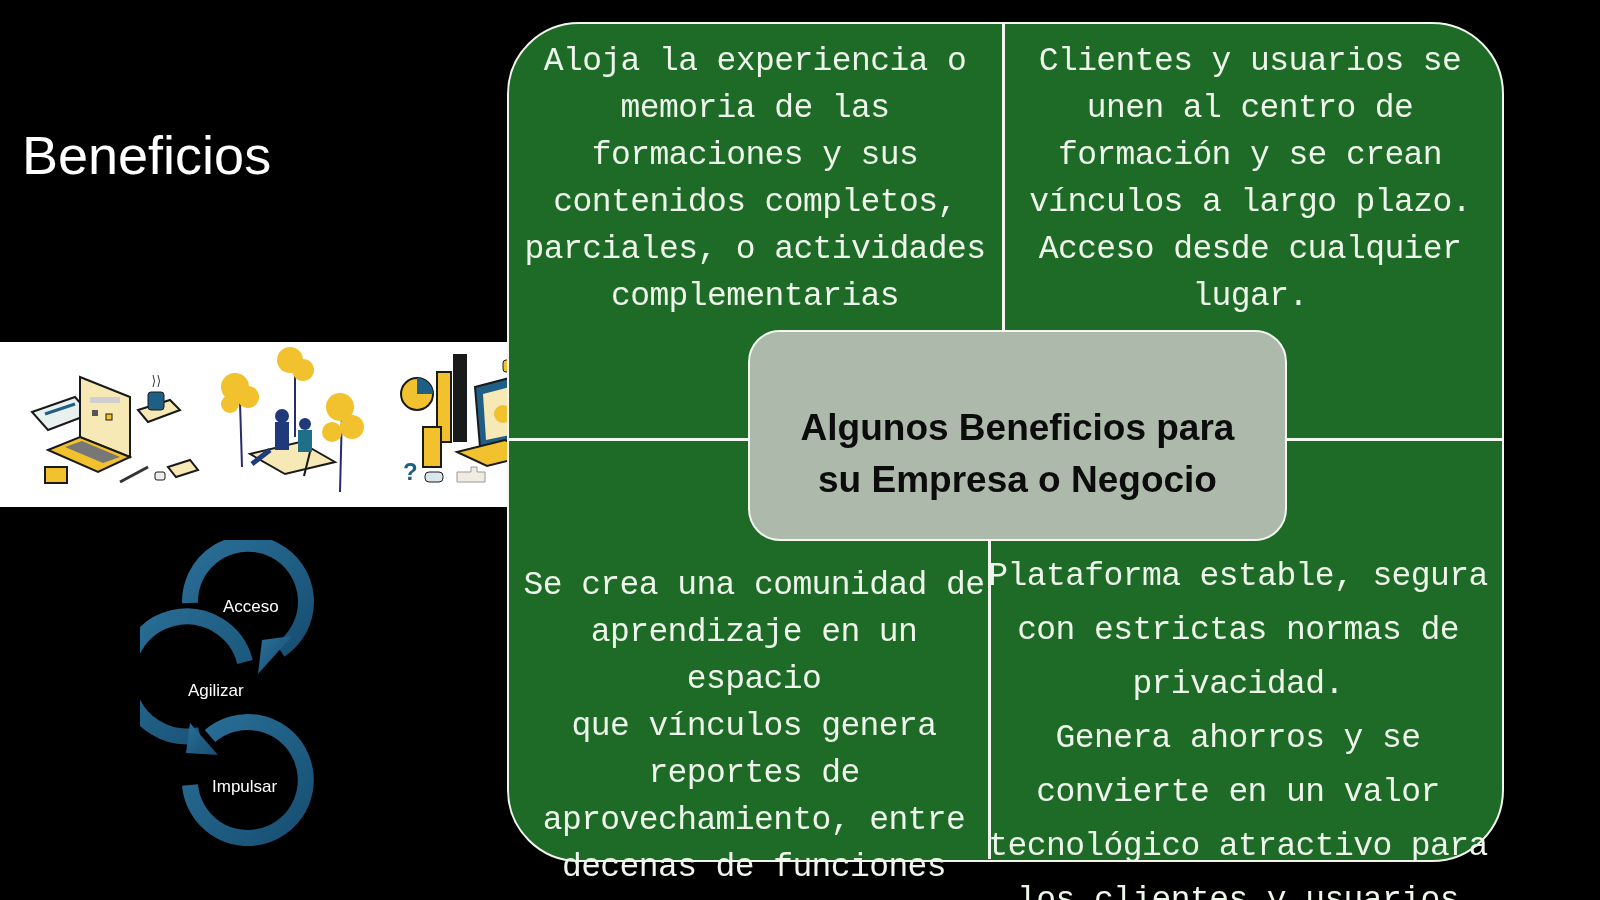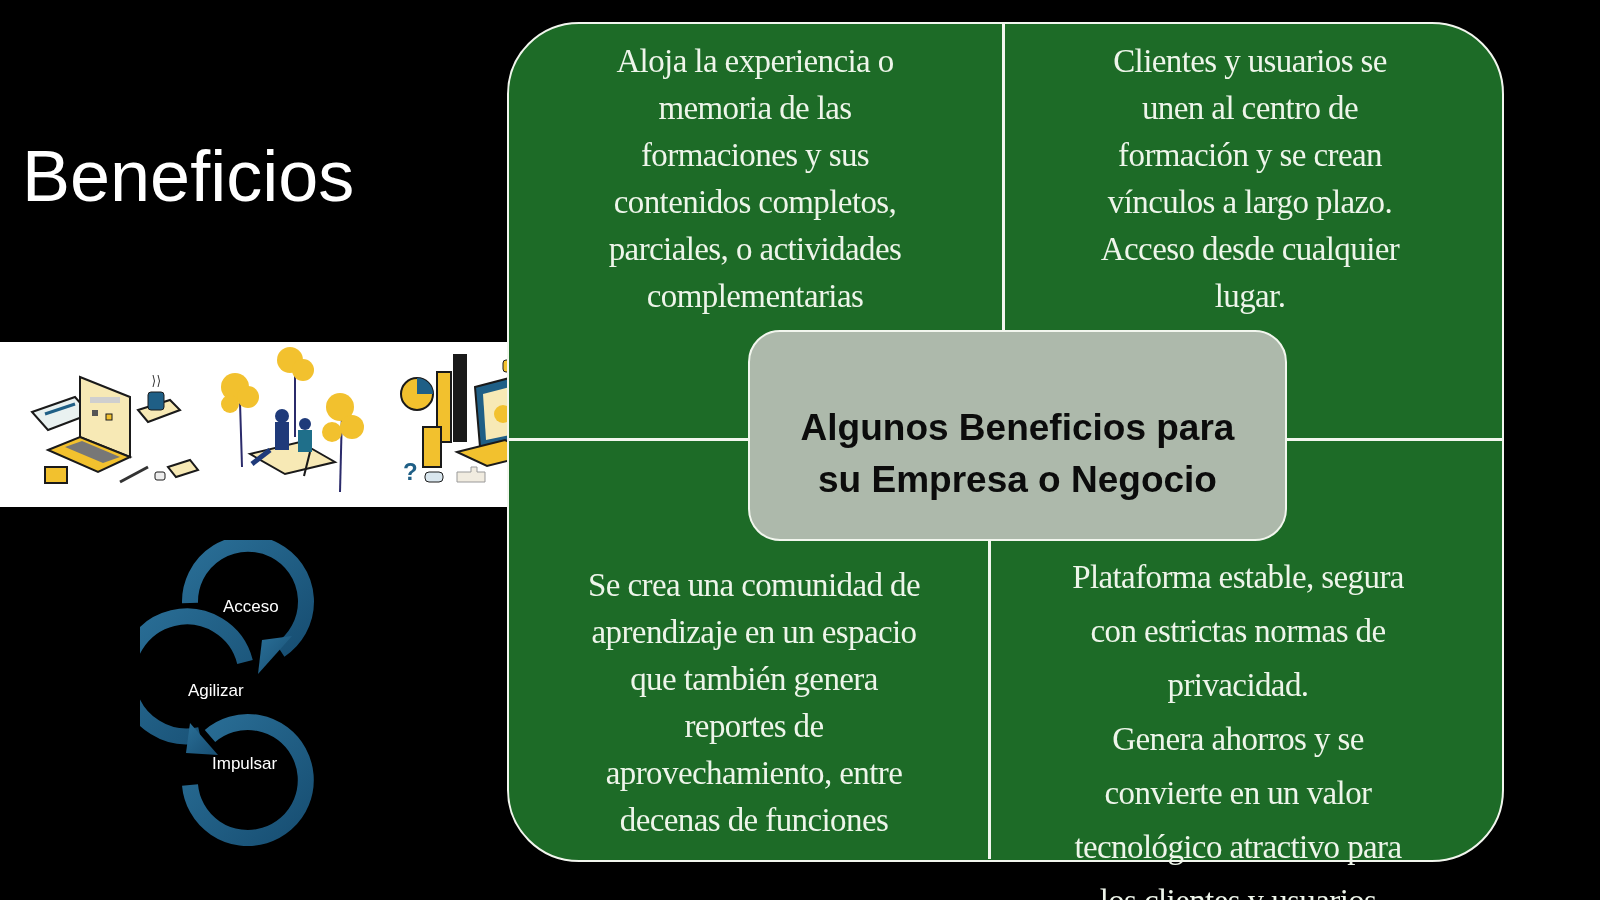--- a/index.html
+++ b/index.html
@@ -12,25 +12,24 @@
     }
     body {
       position: relative;
       font-family: "DejaVu Sans", "Liberation Sans", sans-serif;
     }
     .slide-title {
       position: absolute;
       left: 22px;
       top: 128px;
       font-family: "Liberation Sans", sans-serif;
-      font-size: 72px;
+      font-size: 54px;
       color: #ffffff;
       line-height: 1;
       letter-spacing: 0px;
-      margin-top: 12px;
     }
     .illustrations {
       position: absolute;
       left: 0;
       top: 342px;
       width: 572px;
       height: 165px;
       background: #ffffff;
     }
     .illustrations svg { position: absolute; top: 0; }
@@ -65,21 +64,21 @@
     }
     .hline {
       position: absolute;
       height: 3px;
       background: #f2f6ee;
     }
     .quad-text {
       position: absolute;
       color: #eef5ea;
       text-align: center;
-      font-family: Liberation Serif, serif;
+      font-family: Liberation Mono, monospace;
       font-weight: normal;
       font-size: 33px;
       line-height: 47px;
       letter-spacing: -0.6px;
       white-space: pre-line;
     }
     .center-box {
       position: absolute;
       left: 748px;
       top: 330px;
@@ -184,21 +183,21 @@
     <path d="M50 63 A58 58 0 1 1 140 110" fill="none" stroke="url(#cyc)" stroke-width="16"></path>
     <polygon points="122,100 152,96 118,134" fill="url(#cyc)"></polygon>
 
     <path d="M105 122 A60 60 0 1 0 60 195" fill="none" stroke="url(#cyc)" stroke-width="16"></path>
     <polygon points="50,183 78,215 46,213" fill="url(#cyc)"></polygon>
 
     <path d="M70 196 A58 58 0 1 1 50 245" fill="none" stroke="url(#cyc)" stroke-width="16"></path>
   </svg>
   <div class="cycle-label" style="left:83px; top:57px;">Acceso</div>
   <div class="cycle-label" style="left:48px; top:141px;">Agilizar</div>
-  <div class="cycle-label" style="left:72px; top:214px;">Impulsar</div>
+  <div class="cycle-label" style="left:72px; top:237px;">Impulsar</div>
 </div>
 
 <div class="panel"></div>
 
 <div class="vline" style="left:1002px; top:22px; height:310px;"></div>
 <div class="vline" style="left:988px; top:537px; height:322px;"></div>
 <div class="hline" style="left:507px; top:438px; width:244px;"></div>
 <div class="hline" style="left:1283px; top:438px; width:219px;"></div>
 
 <div class="quad-text" style="left:520px; top:38px; width:470px;">Aloja la experiencia o
@@ -208,21 +207,21 @@
 parciales, o actividades
 complementarias</div>
 <div class="quad-text" style="left:1010px; top:38px; width:480px;text-align:center;">Clientes  y usuarios se
 unen al centro de
 formación y se crean
 vínculos a largo plazo.
 Acceso desde cualquier
 lugar.</div>
 <div class="quad-text" style="left:515px; top:562px; width:478px;">Se crea una comunidad de
 aprendizaje en un espacio
-que también genera
+que vínculos genera
 reportes de
 aprovechamiento, entre
 decenas de funciones</div>
 <div class="quad-text" style="left:988px; top:550px; width:500px; line-height:54px;">Plataforma estable, segura
 con estrictas normas de
 privacidad.
 Genera ahorros y se
 convierte en un valor
 tecnológico atractivo para
 los clientes y usuarios</div>

